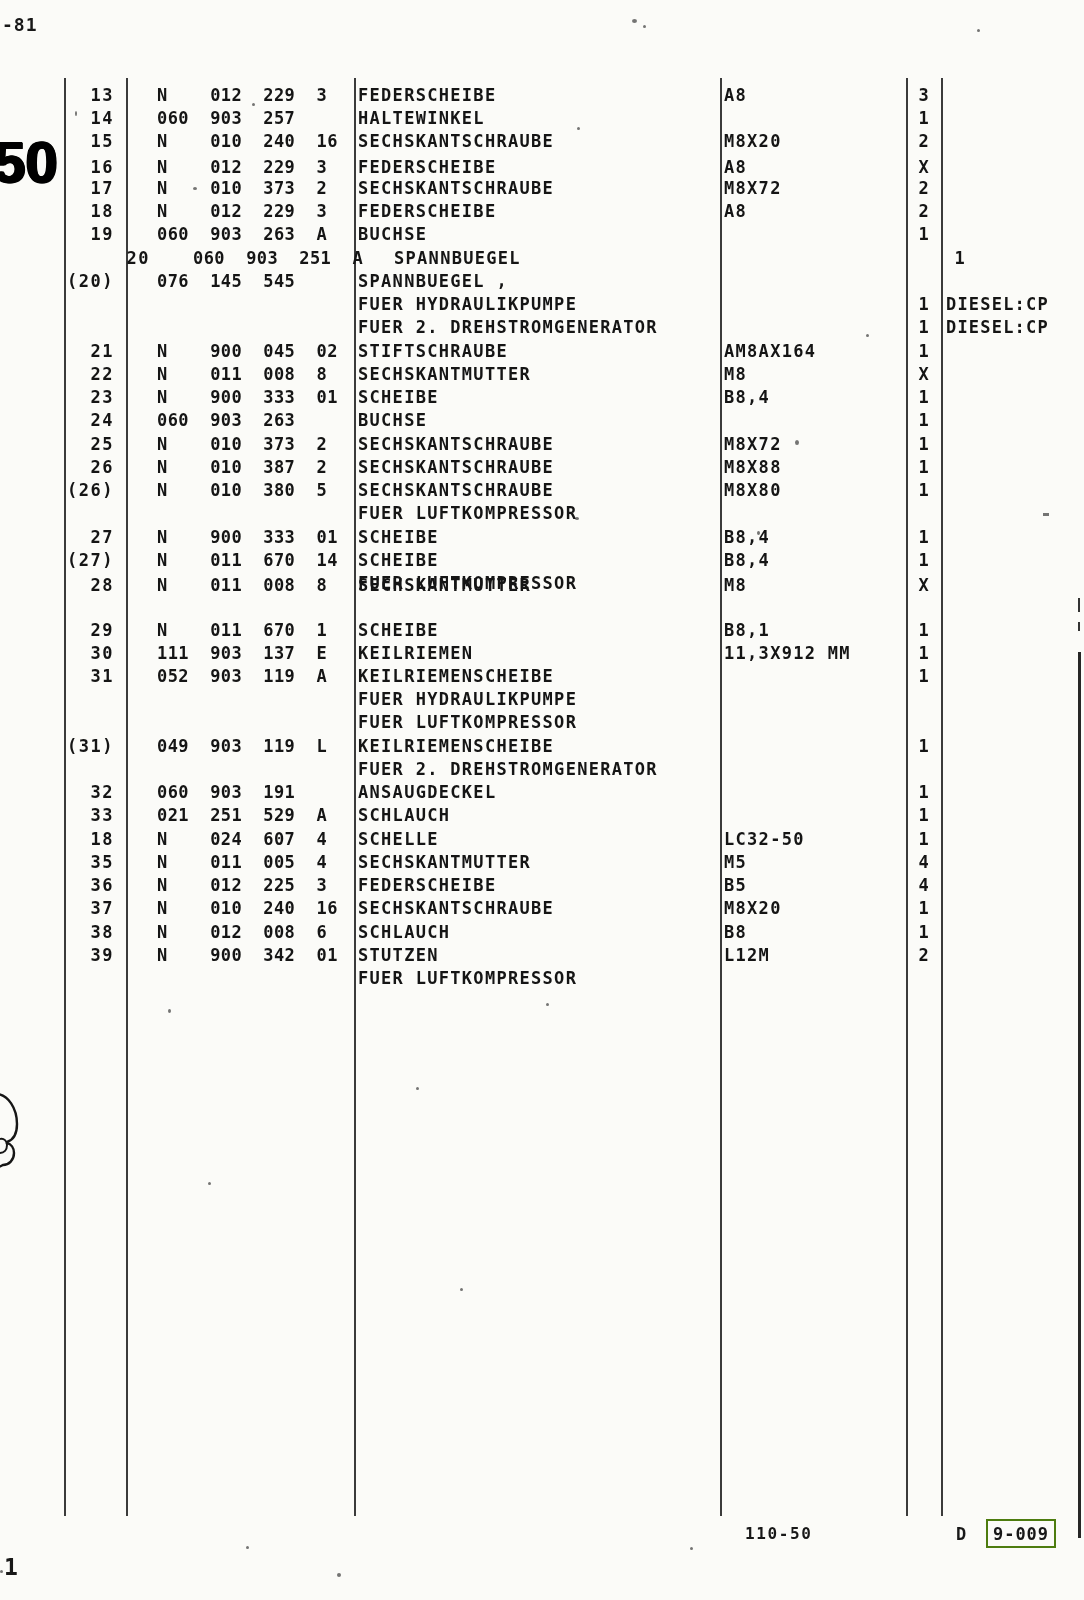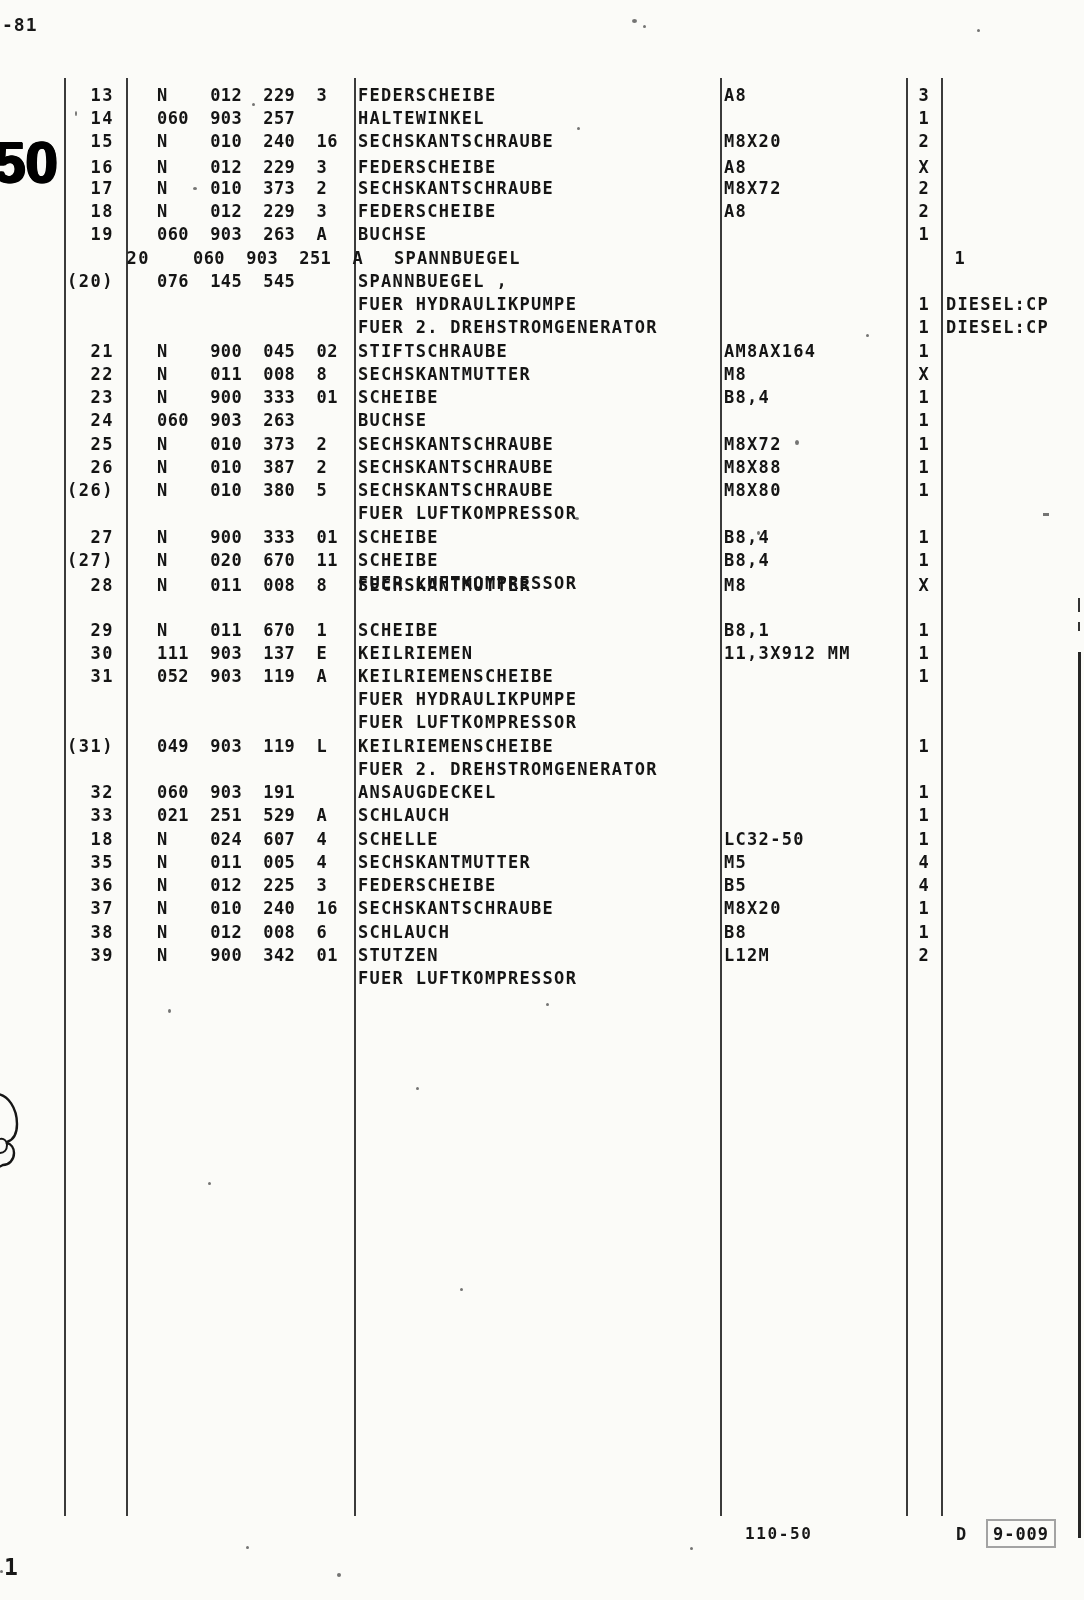--- a/index.html
+++ b/index.html
@@ -38,21 +38,21 @@
     position:absolute;left:-7px;top:128px;
     font-family:"Liberation Sans", sans-serif;
     font-weight:bold;font-size:58px;color:#000;
     text-shadow:1px 0 0 #000,-1px 0 0 #000,0 1px 0 #000,1.5px 1px 0 #000;
   }
   .bottom-left-mark{position:absolute;left:4px;top:1554px;font-weight:bold;font-size:23px;}
   .footer-group{position:absolute;left:745px;top:1524px;font-weight:bold;font-size:16px;letter-spacing:1.6px;}
   .footer-letter{position:absolute;left:956px;top:1524px;font-weight:bold;font-size:17px;}
   .footer-box{
     position:absolute;left:986px;top:1519px;width:66px;height:25px;
-    border:2px solid #a3a3a3;
+    border:2px solid #4d7c0f;
     display:flex;align-items:center;justify-content:center;
     font-weight:bold;font-size:17px;letter-spacing:1px;
   }
   
   .speck{position:absolute;background:#3a3a3a;border-radius:50%;opacity:.7;}
 </style>
 </head>
 <body>
 
 <div id="page">
@@ -234,21 +234,21 @@
       <div class="row" style="top: 525.56px;">
     <div class="cell pos">27</div>
     <div class="cell part">N    900  333  01</div>
     <div class="cell desc">SCHEIBE</div>
     <div class="cell dim">B8,4</div>
     <div class="cell qty">1</div>
     <div class="cell note"></div>
   </div>
       <div class="row" style="top: 548.8px;">
     <div class="cell pos">(27)</div>
-    <div class="cell part">N    020  670  11</div>
+    <div class="cell part">N    011  670  14</div>
     <div class="cell desc">SCHEIBE</div>
     <div class="cell dim">B8,4</div>
     <div class="cell qty">1</div>
     <div class="cell note"></div>
   </div>
       <div class="row" style="top: 572.04px;">
     <div class="cell pos"></div>
     <div class="cell part"></div>
     <div class="cell desc">FUER LUFTKOMPRESSOR</div>
     <div class="cell dim"></div>

